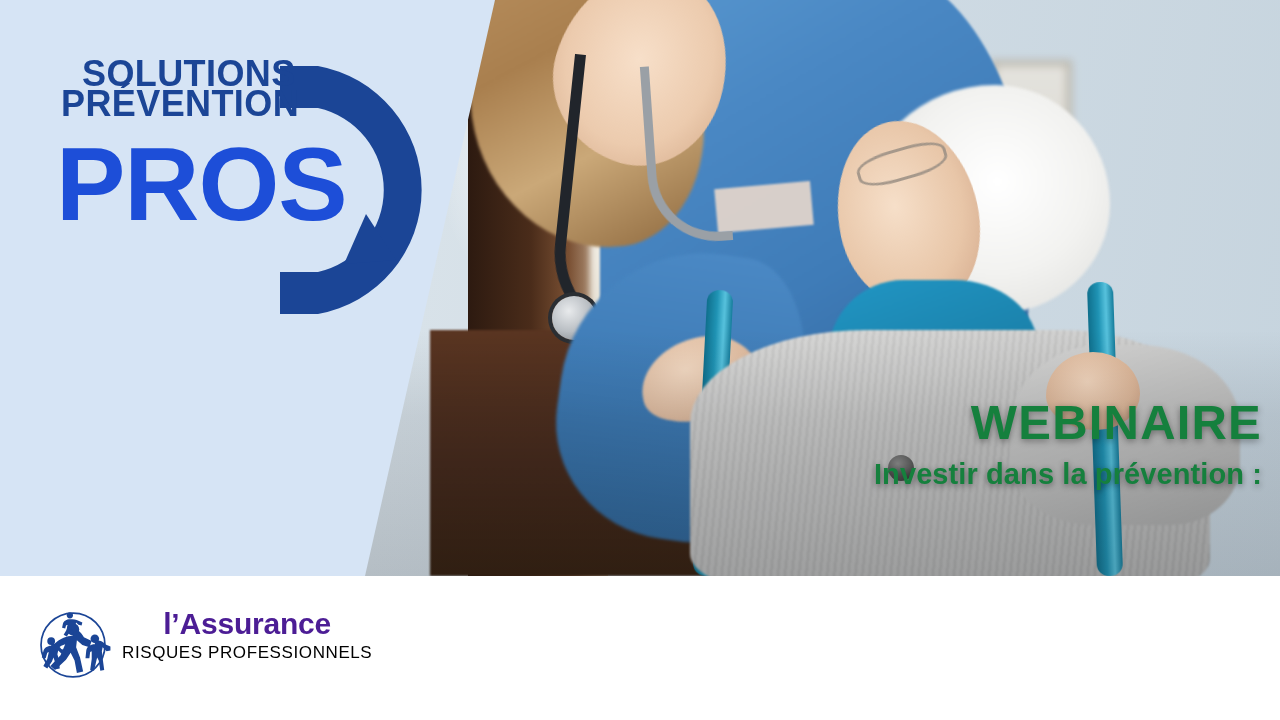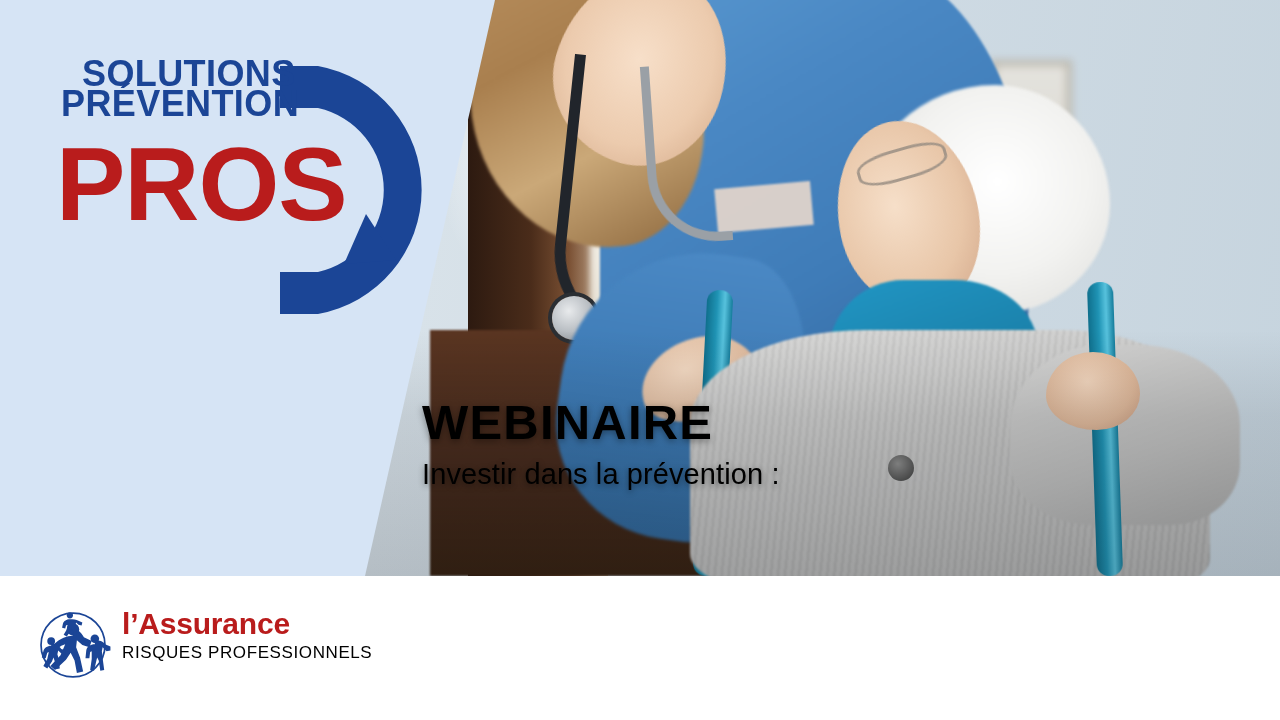--- a/index.html
+++ b/index.html
@@ -307,49 +307,50 @@
   .brand-prevention {
     position: absolute;
     left: 5px; top: 40px;
     font-size: 36px;
   }
   .brand-pros {
     position: absolute;
     left: 0px; top: 86px;
     font-size: 104px;
     font-weight: bold;
-    color: #b91c1c;
+    color: #1d4ed8;
     letter-spacing: -1px;
     line-height: 1;
   }
   .brand-arc {
     position: absolute;
     left: 214px; top: 18px;
     width: 176px; height: 252px;
   }
 
   
   .title-block {
     position: absolute;
     left: 422px;
     top: 398px;
     width: 840px;
-    color: #000000;
+    color: #15803d;
+    text-align: right;
   }
   .title-main {
     font-size: 49px;
     font-weight: bold;
     letter-spacing: 1.2px;
     line-height: 1.02;
     text-shadow: 0 2px 7px rgba(0,0,0,0.40);
   }
   .title-sub {
     margin-top: 8px;
     font-size: 29px;
-    font-weight: normal;
+    font-weight: bold;
     line-height: 1.30;
     letter-spacing: 0.1px;
     text-shadow: 0 2px 6px rgba(0,0,0,0.45);
   }
   .title-sub div { white-space: nowrap; }
 
   
   .footer {
     position: absolute;
     left: 0; top: 576px;
@@ -358,25 +359,26 @@
   }
   .am-logo {
     position: absolute;
     left: 34px; top: 30px;
     display: flex;
     align-items: flex-start;
   }
   .am-mark { width: 78px; height: 78px; flex: 0 0 auto; }
   .am-text { margin-left: 10px; margin-top: 2px; }
   .am-name {
-    color: #b91c1c;
+    color: #4c1d95;
     font-weight: bold;
     font-size: 30px;
     line-height: 1.05;
     letter-spacing: -0.2px;
+    text-align: center;
   }
   .am-tag {
     color: #000000;
     font-size: 17px;
     letter-spacing: 0.6px;
     margin-top: 3px;
   }
 </style>
 </head>
 <body>

